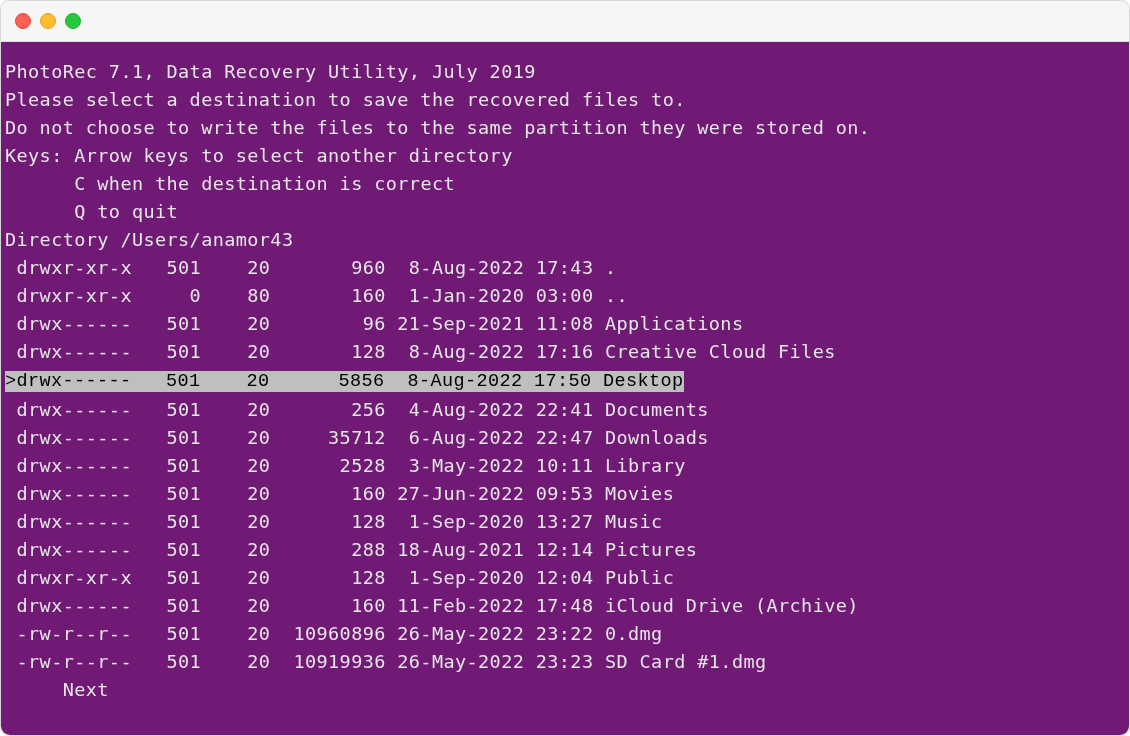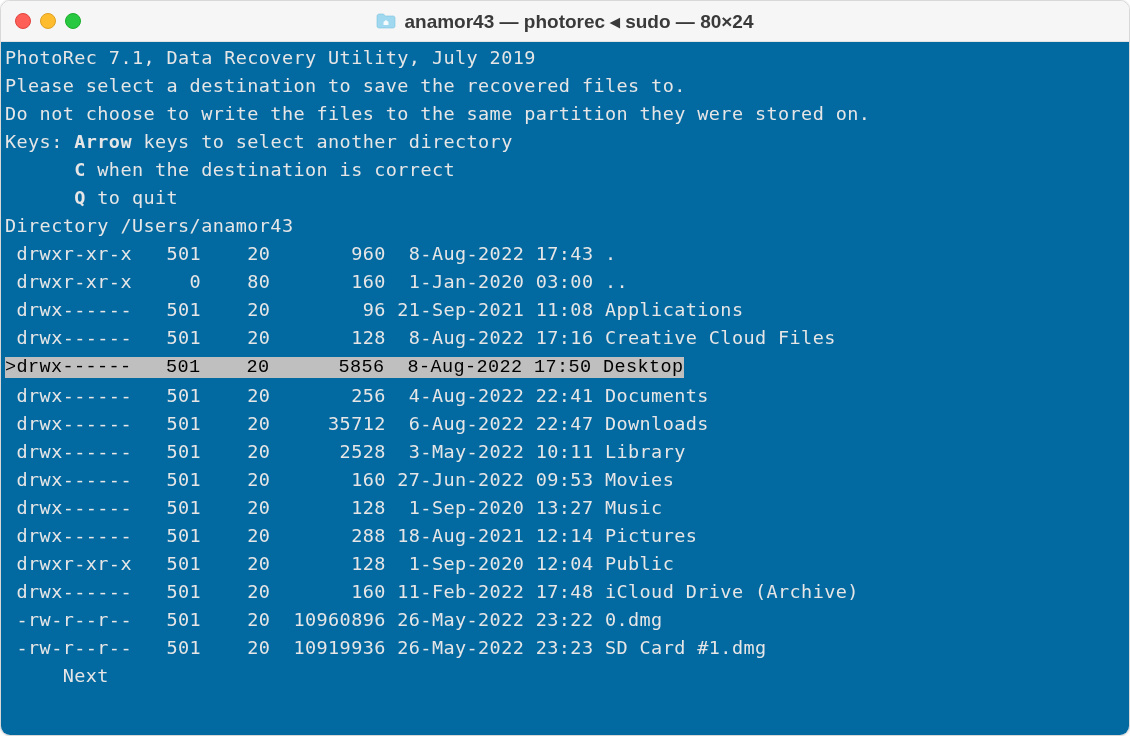--- a/index.html
+++ b/index.html
@@ -56,58 +56,49 @@
     font-weight: 700;
     color: #3a3a3a;
     white-space: nowrap;
   }
   .folder-icon {
     width: 20px;
     height: 16px;
   }
   .terminal {
     flex: 1 1 auto;
-    background: #0369a1;
+    background: #701a75;
     color: #e6e6e6;
     font-family: "SF Mono", "Menlo", "Consolas", monospace;
     font-size: 18.5px;
     line-height: 28px;
     white-space: pre;
     letter-spacing: 0.4px;
     overflow: hidden;
-    padding: 2px 0 0 4px;
+    padding: 16px 0 0 4px;
     box-sizing: border-box;
   }
   .terminal .row {
     display: block;
   }
   .selected {
     background: #bfbfbf;
     color: #000000;
     font-family: Liberation Mono, monospace;
   }
-  .bold { font-weight: 700; }
+  .bold { font-weight: 400; }
 </style>
 </head>
 <body>
 
 <div class="window">
 
   <div class="titlebar">
     <div class="traffic-lights">
       <div class="traffic-light tl-close"></div>
       <div class="traffic-light tl-minimize"></div>
       <div class="traffic-light tl-zoom"></div>
     </div>
-    <div class="title-wrap">
-      <span class="folder-icon">
-        <svg viewBox="0 0 20 16" width="20" height="16">
-          <path d="M1 3.2 C1 2 2 1 3.2 1 L7.5 1 L9.3 3 L17 3 C18.2 3 19 3.8 19 5 L19 13 C19 14.2 18.2 15 17 15 L3 15 C1.8 15 1 14.2 1 13 Z" fill="#9fd8ef" stroke="#7ec4df" stroke-width="0.6"></path>
-          <path d="M7.5 9 L10 7 L12.5 9 L12.5 12 L7.5 12 Z" fill="#ffffff" opacity="0.9"></path>
-        </svg>
-      </span>
-      <span class="title-text">anamor43 — photorec ◂ sudo — 80×24</span>
-    </div>
   </div>
 
   <div class="terminal" id="terminal"><span class="row">PhotoRec 7.1, Data Recovery Utility, July 2019</span><span class="row"></span><span class="row">Please select a destination to save the recovered files to.</span><span class="row">Do not choose to write the files to the same partition they were stored on.</span><span class="row">Keys: <span class="bold">Arrow</span> keys to select another directory</span><span class="row">      <span class="bold">C</span> when the destination is correct</span><span class="row">      <span class="bold">Q</span> to quit</span><span class="row">Directory /Users/anamor43</span><span class="row"> drwxr-xr-x   501    20       960  8-Aug-2022 17:43 .</span><span class="row"> drwxr-xr-x     0    80       160  1-Jan-2020 03:00 ..</span><span class="row"> drwx------   501    20        96 21-Sep-2021 11:08 Applications</span><span class="row"> drwx------   501    20       128  8-Aug-2022 17:16 Creative Cloud Files</span><span class="row"><span class="selected">&gt;drwx------   501    20      5856  8-Aug-2022 17:50 Desktop</span></span><span class="row"> drwx------   501    20       256  4-Aug-2022 22:41 Documents</span><span class="row"> drwx------   501    20     35712  6-Aug-2022 22:47 Downloads</span><span class="row"> drwx------   501    20      2528  3-May-2022 10:11 Library</span><span class="row"> drwx------   501    20       160 27-Jun-2022 09:53 Movies</span><span class="row"> drwx------   501    20       128  1-Sep-2020 13:27 Music</span><span class="row"> drwx------   501    20       288 18-Aug-2021 12:14 Pictures</span><span class="row"> drwxr-xr-x   501    20       128  1-Sep-2020 12:04 Public</span><span class="row"> drwx------   501    20       160 11-Feb-2022 17:48 iCloud Drive (Archive)</span><span class="row"> -rw-r--r--   501    20  10960896 26-May-2022 23:22 0.dmg</span><span class="row"> -rw-r--r--   501    20  10919936 26-May-2022 23:23 SD Card #1.dmg</span><span class="row">     Next</span></div>
 
 </div>
 
 </body></html>

